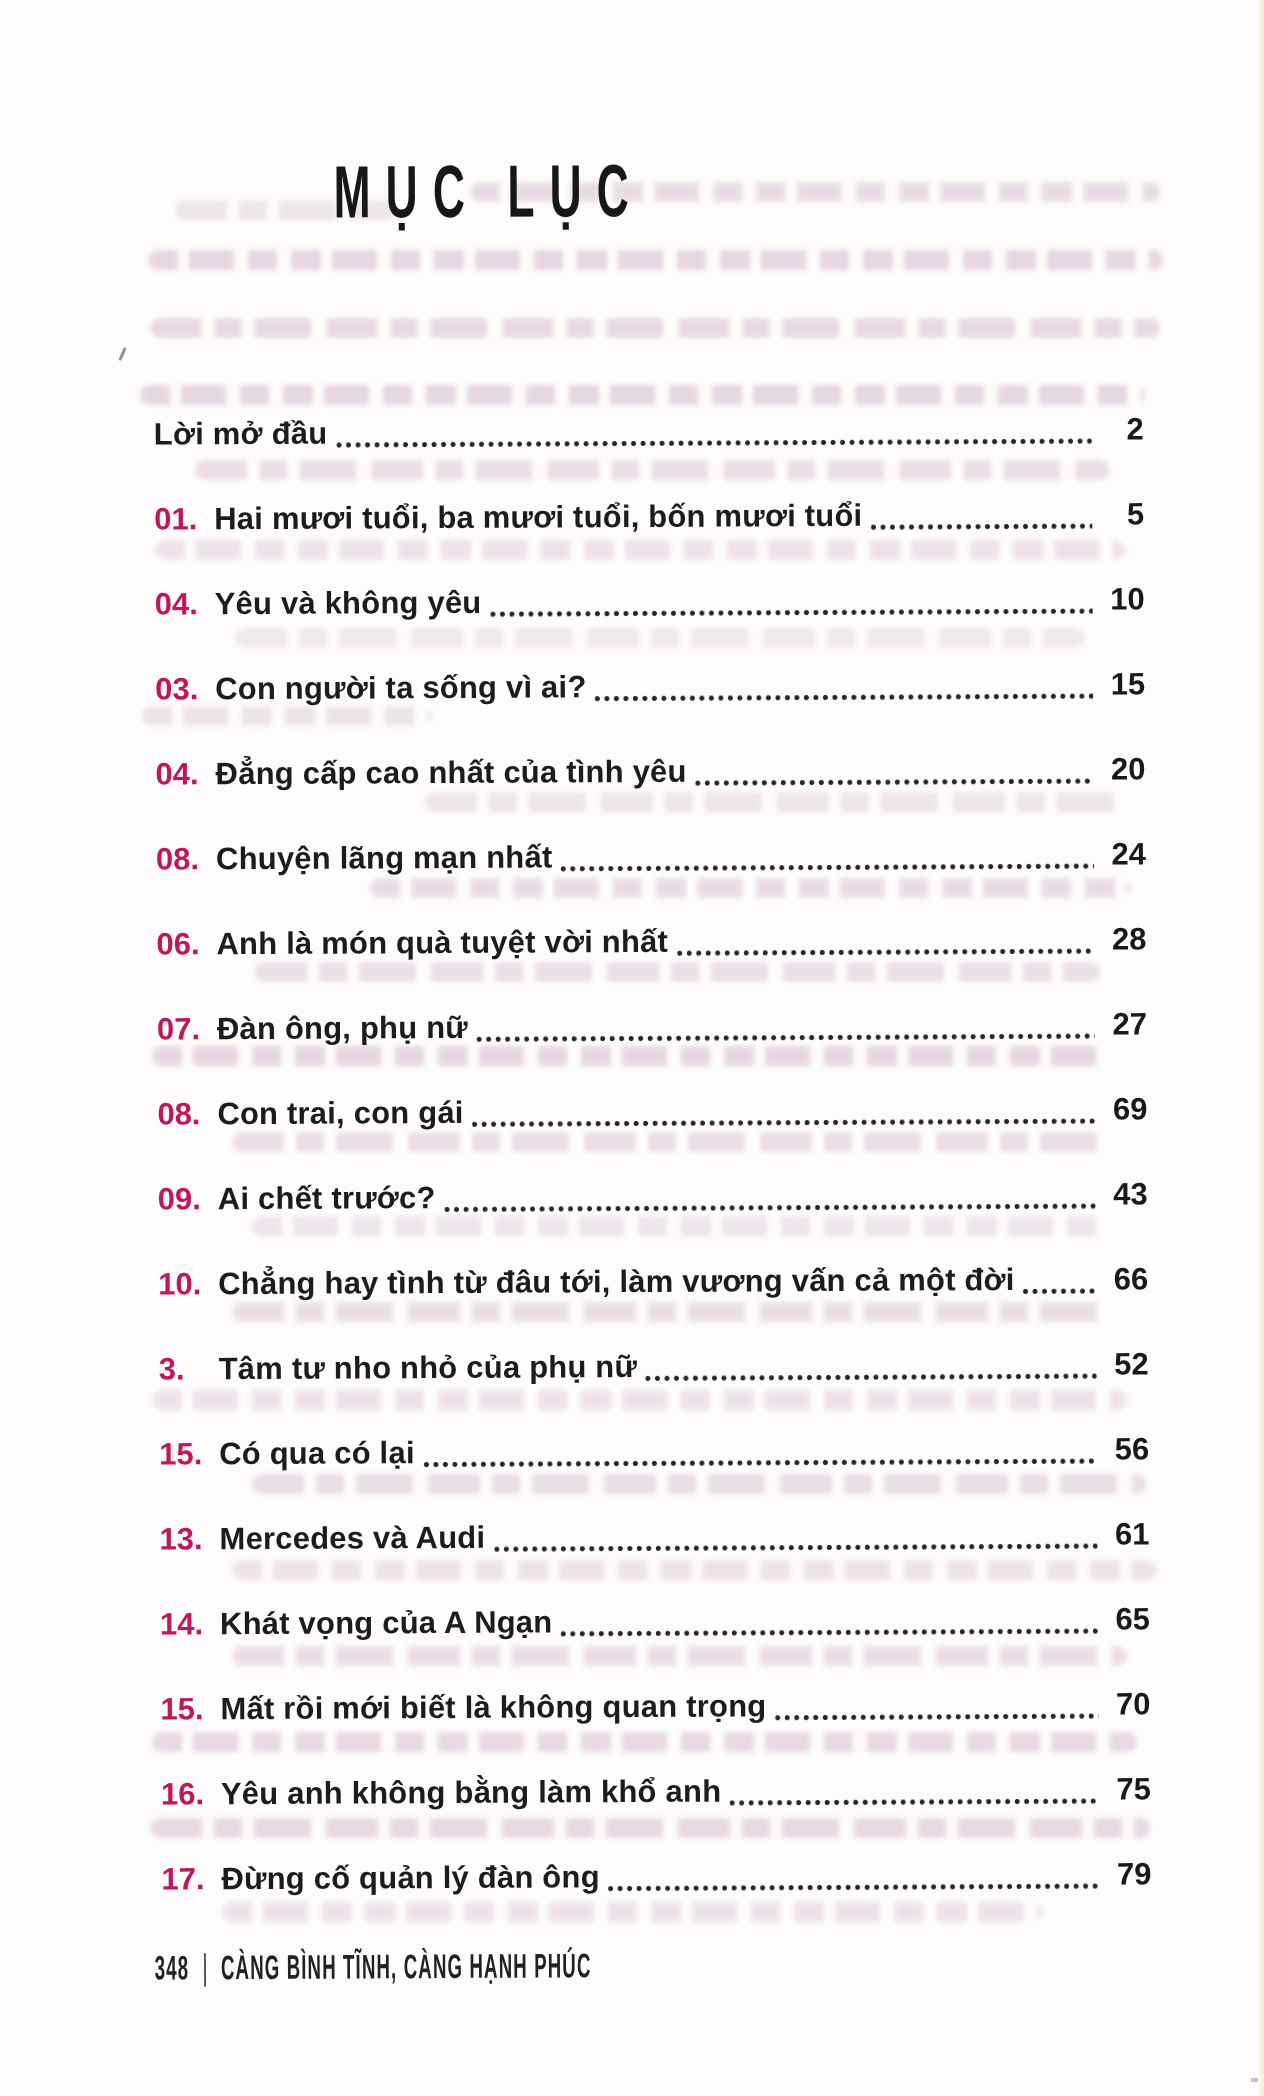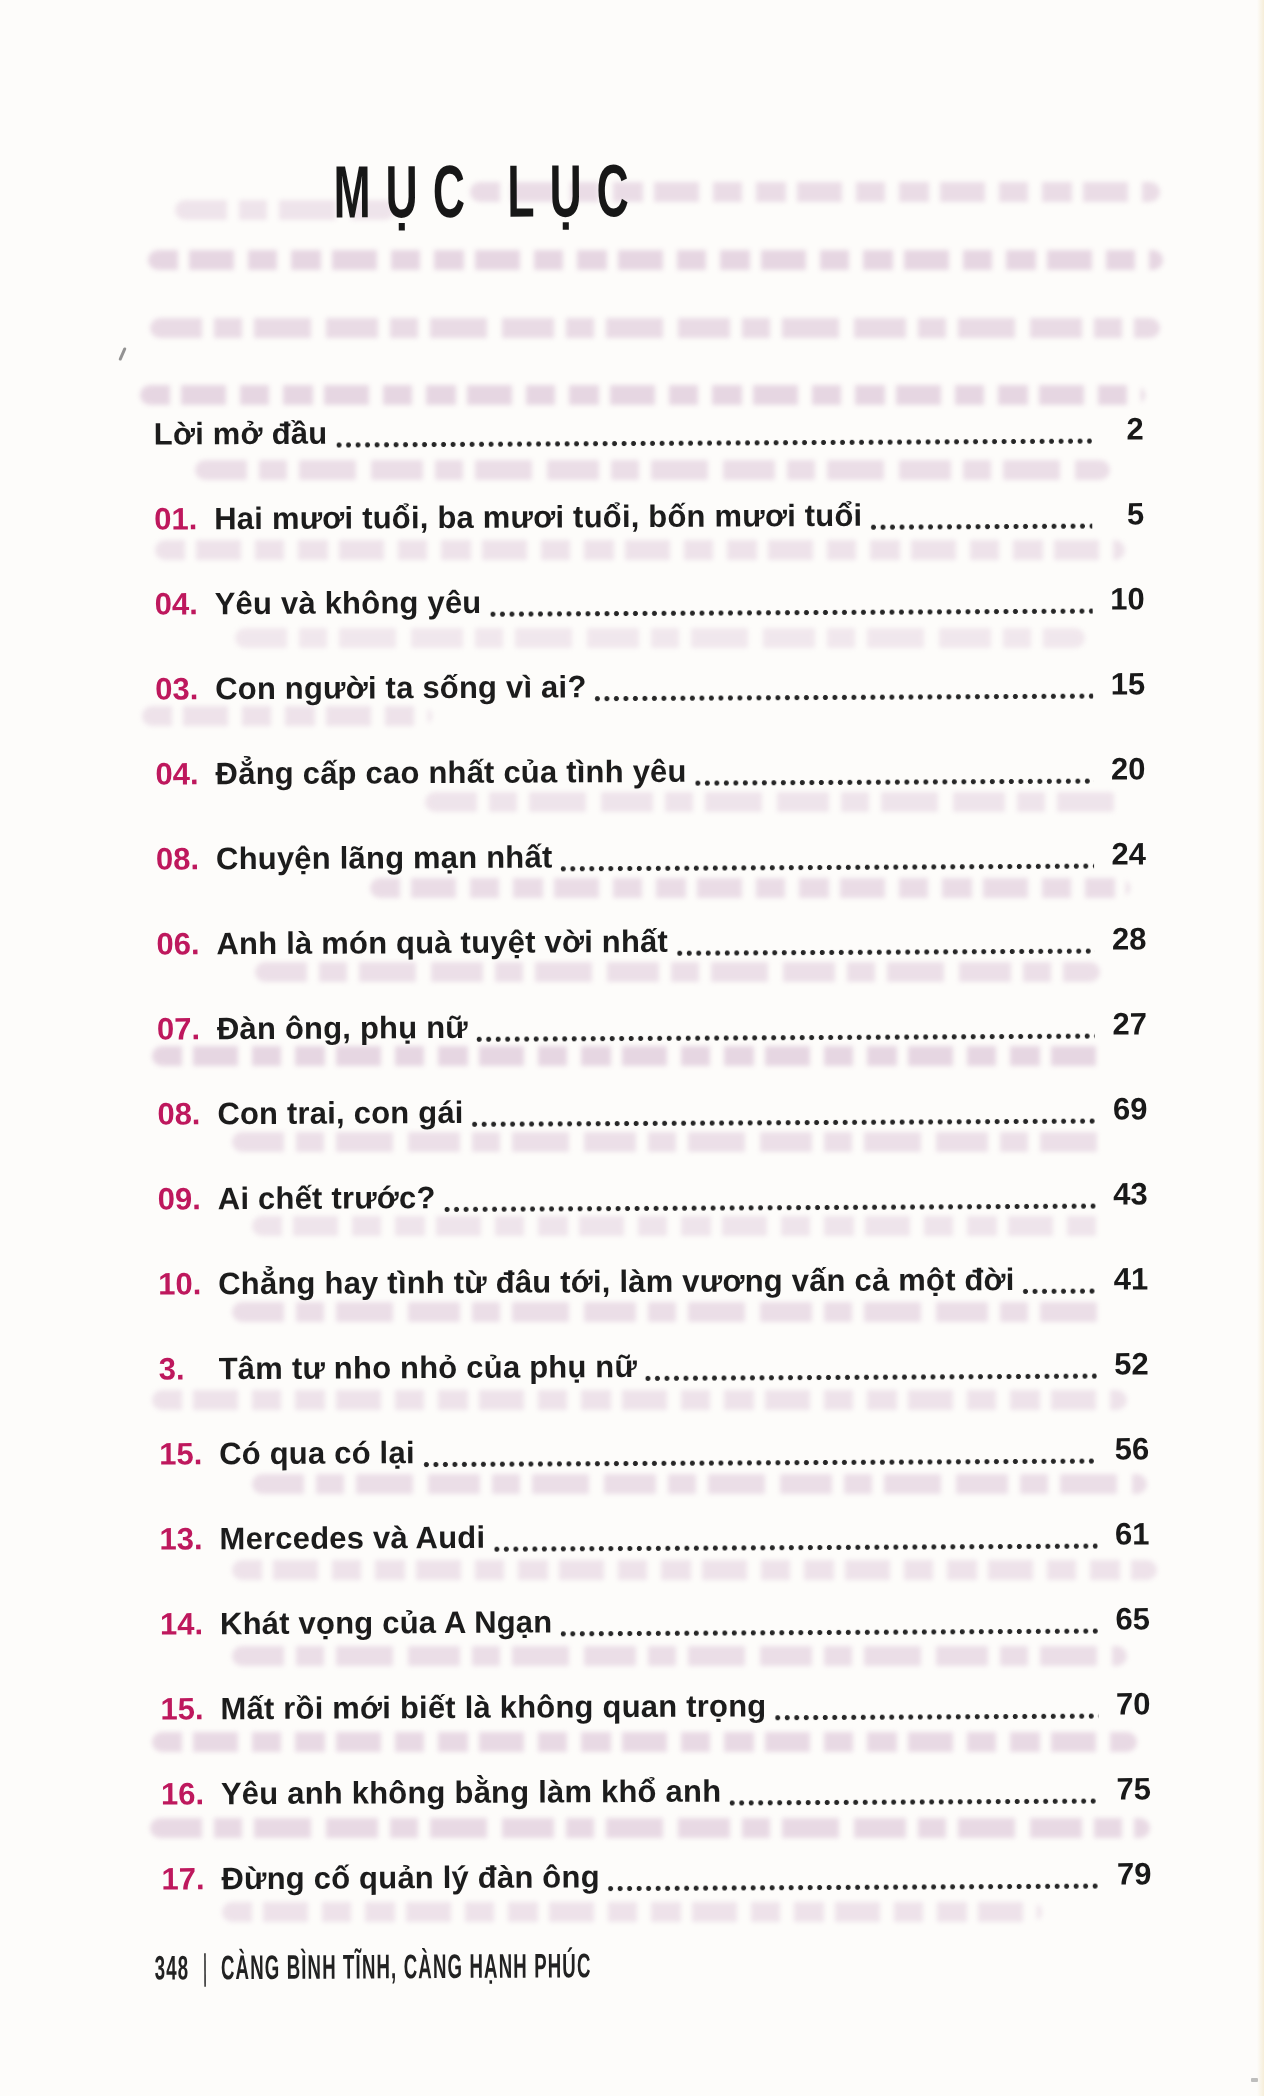--- a/index.html
+++ b/index.html
@@ -166,21 +166,21 @@
         <div class="toc-row">
           <span class="num">09.</span>
           <span class="label">Ai chết trước?</span>
           <span class="dots"></span>
           <span class="pagenum">43</span>
         </div>
         <div class="toc-row">
           <span class="num">10.</span>
           <span class="label">Chẳng hay tình từ đâu tới, làm vương vấn cả một đời</span>
           <span class="dots"></span>
-          <span class="pagenum">41</span>
+          <span class="pagenum">66</span>
         </div>
         <div class="toc-row">
           <span class="num">3.</span>
           <span class="label">Tâm tư nho nhỏ của phụ nữ</span>
           <span class="dots"></span>
           <span class="pagenum">52</span>
         </div>
         <div class="toc-row">
           <span class="num">15.</span>
           <span class="label">Có qua có lại</span>

